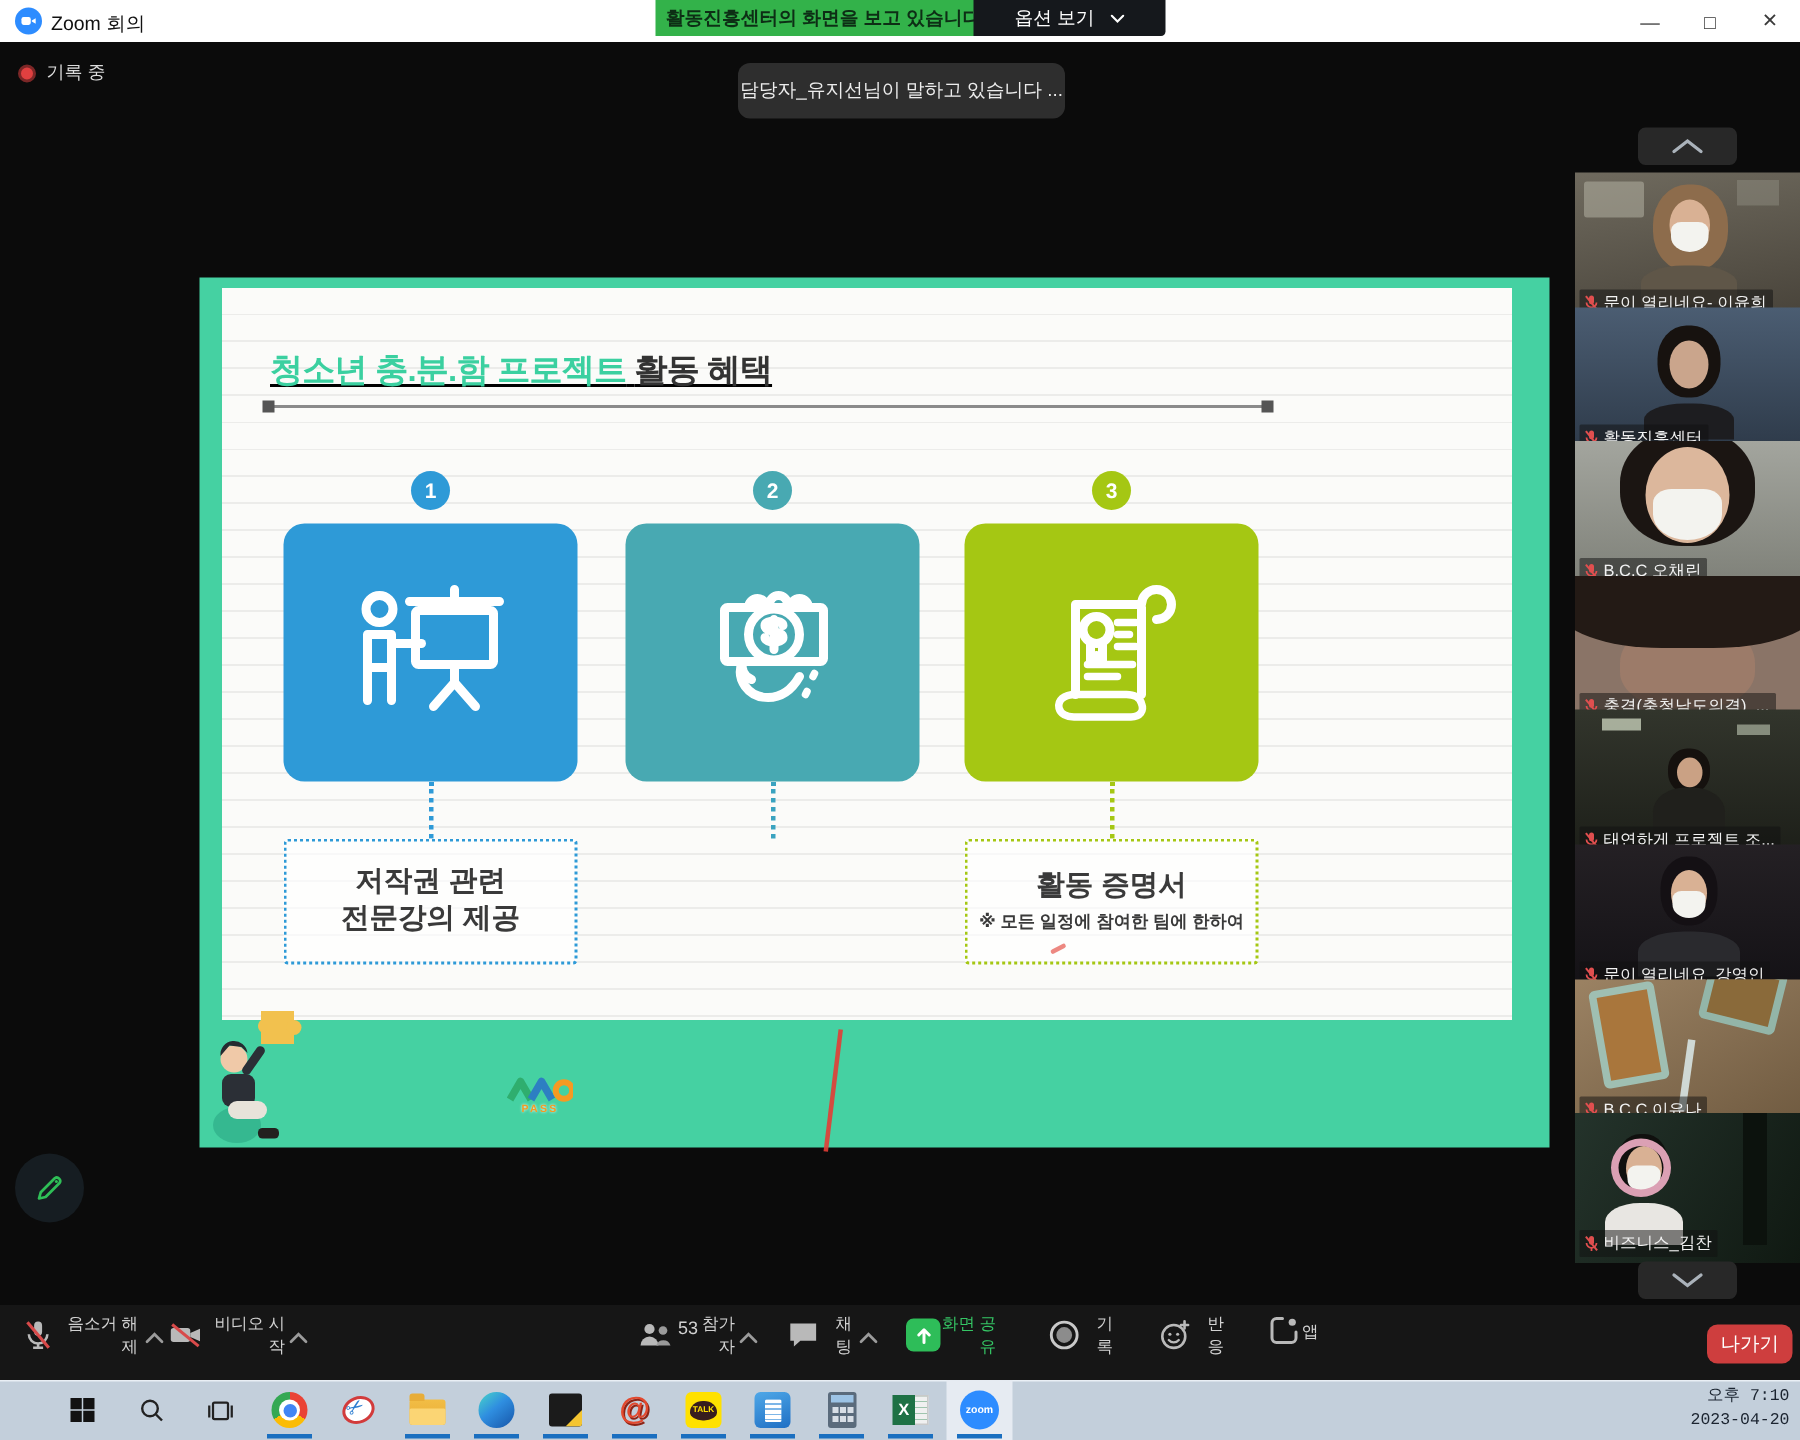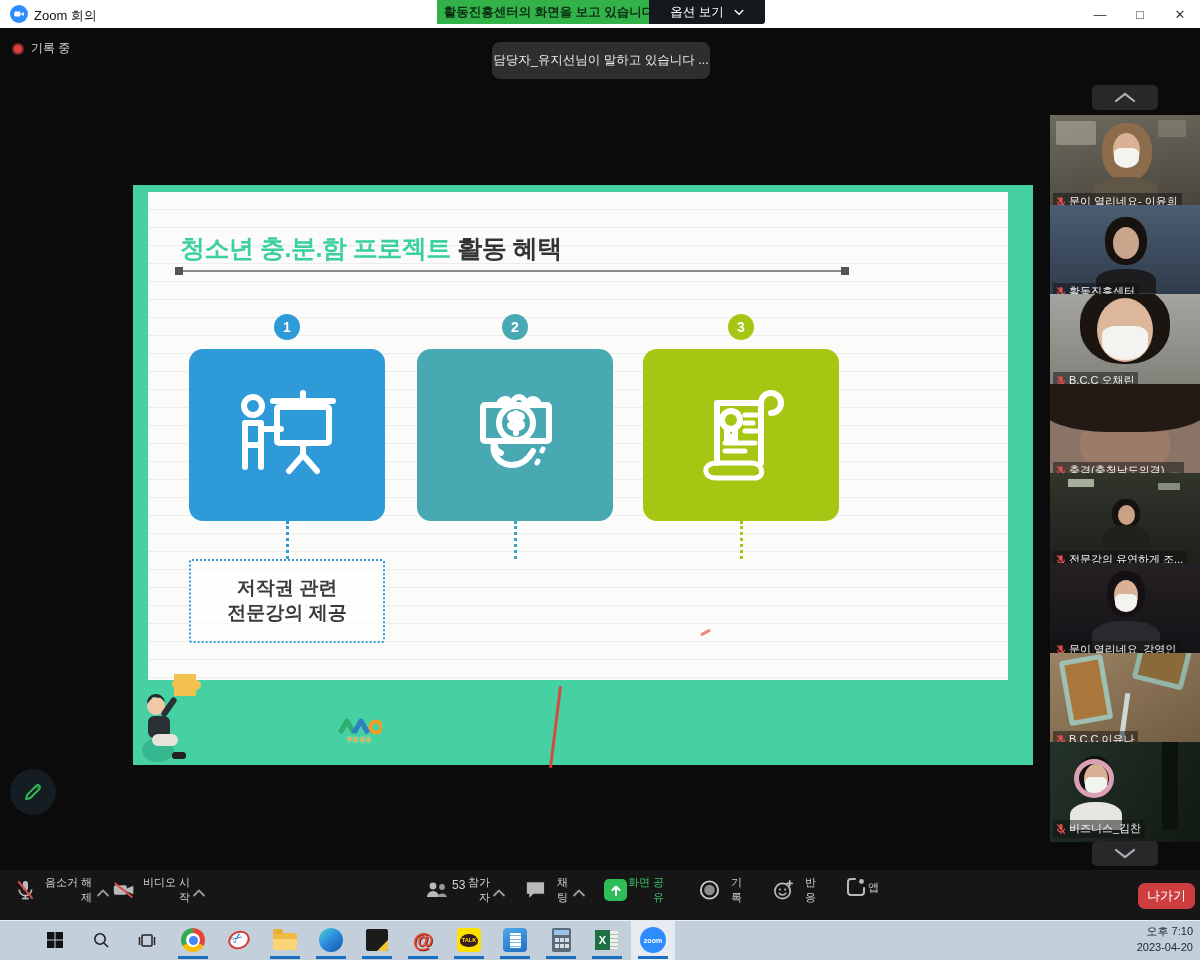--- a/index.html
+++ b/index.html
@@ -8,38 +8,38 @@
     position:relative; overflow:hidden; background:#0b0b0b;
     font-family:"Liberation Sans","DejaVu Sans",sans-serif;
   }
   
   .titlebar { position:absolute; left:0; top:0; width:1200px; height:28px; background:#ffffff; }
   .zoom-logo { position:absolute; left:10px; top:5px; width:18px; height:18px; border-radius:50%;
     background:#2d8cff; display:flex; align-items:center; justify-content:center; }
   .window-title { position:absolute; left:34px; top:7px; font-size:13px; color:#111; }
   .share-banner { position:absolute; left:437px; top:0; width:224px; height:24px; background:#33b24a;
     color:#0d2e15; font-size:12.5px; font-weight:bold; display:flex; align-items:center; justify-content:center; }
-  .options-button { position:absolute; left:649px; top:0; width:116px; height:24px; background:#15181c;
+  .options-button { position:absolute; left:649px; top:0; width:128px; height:24px; background:#15181c;
     color:#fff; font-size:12.5px; display:flex; align-items:center; justify-content:center; gap:10px;
     border-radius:0 0 3px 0; cursor:pointer; }
   .win-controls { position:absolute; right:0; top:0; height:28px; display:flex; }
   .win-btn { width:40px; height:28px; display:flex; align-items:center; justify-content:center;
     color:#3a3a3a; font-size:13px; }
   
   .meeting-bg { position:absolute; left:0; top:28px; width:1200px; height:892px; background:#0b0b0b; }
   .recording { position:absolute; left:12px; top:40px; display:flex; align-items:center; gap:7px;
     color:#dcdcdc; font-size:12px; }
   .rec-dot { width:12px; height:12px; border-radius:50%; background:#e04040; border:2px solid #7c2727; }
   .toast { position:absolute; left:492px; top:42px; width:218px; height:37px; background:#2e2e2e;
     border-radius:8px; color:#ececec; font-size:12.5px; display:flex; align-items:center; justify-content:center; }
   
   .slide { position:absolute; left:133px; top:185px; width:900px; height:580px; background:#45d1a2; }
   .paper { position:absolute; left:15px; top:7px; width:860px; height:488px;
     background:repeating-linear-gradient(#fbfbf9 0 17px, #ececea 17px 18px); }
-  .slide-title { position:absolute; left:32px; top:40px; font-size:25px; font-weight:800; letter-spacing:-0.5px; }
+  .slide-title { position:absolute; left:32px; top:40px; font-size:22px; font-weight:800; letter-spacing:-0.5px;text-decoration:underline; }
   .slide-title .accent { color:#3bd0a0; }
   .slide-title .rest { color:#333; }
   .title-divider { position:absolute; left:30px; top:78px; width:668px; height:2px; background:#8b8b8b; }
   .title-divider::before, .title-divider::after { content:""; position:absolute; top:-3px; width:8px; height:8px; background:#555; }
   .title-divider::before { left:-3px; } .title-divider::after { right:-3px; }
   .benefit { position:absolute; top:122px; width:196px; text-align:center; }
   .benefit.b1 { left:41px; } .benefit.b2 { left:269px; } .benefit.b3 { left:495px; }
   .badge { width:26px; height:26px; border-radius:50%; margin:0 auto; color:#fff; font-weight:bold;
     font-size:14px; line-height:26px; }
   .b1 .badge { background:#2e9ad7; } .b2 .badge { background:#48a9b2; } .b3 .badge { background:#a5c713; }
@@ -166,21 +166,21 @@
   .ic-calc::before { content:""; position:absolute; left:2px; top:2px; right:2px; height:5px; background:#9cc3e5; }
   .ic-calc::after { content:""; position:absolute; left:3px; top:10px; width:4px; height:4px; background:#d7dee6;
     box-shadow:5px 0 #d7dee6,10px 0 #d7dee6,0 6px #d7dee6,5px 6px #d7dee6,10px 6px #d7dee6; }
   .ic-excel { display:flex; align-items:center; }
   .excel-green { width:15px; height:20px; background:#1e7145; color:#fff; font-weight:bold; font-size:11px;
     display:flex; align-items:center; justify-content:center; }
   .excel-page { width:9px; height:20px; background:#f0f0f0; border:1px solid #c9c9c9; border-left:none;
     background-image:repeating-linear-gradient(#f0f0f0 0 3px,#9fc5ae 3px 4px); }
   .ic-zoomapp { width:26px; height:26px; border-radius:50%; background:#2d8cff; color:#fff; font-size:7px;
     font-weight:bold; display:flex; align-items:center; justify-content:center; }
-  .clock { position:absolute; right:7px; top:924px; text-align:right; font-size:11px; color:#1b2430; line-height:1.45; }
+  .clock { position:absolute; right:7px; top:924px; text-align:right; font-size:11px; color:#1b2430; line-height:1.45;font-family:Liberation Mono, monospace; }
 </style>
 </head>
 <body>
 
 <div class="titlebar">
   <div class="zoom-logo">
     <svg width="12" height="12" viewBox="0 0 12 12">
         <rect x="1.3" y="3.4" width="6.2" height="5.2" rx="1.4" fill="#fff"></rect>
         <path d="M8.2 5.6 L10.8 4.1 V7.9 L8.2 6.4 Z" fill="#fff"></path>
       </svg>
@@ -256,20 +256,24 @@
       <div class="bcard">
         <svg width="120" height="120" viewBox="0 0 120 120" fill="none" stroke="#fff" stroke-width="6" stroke-linecap="round" stroke-linejoin="round">
           <path d="M36 88 V28 c0 0 44 0 44 0 a10 10 0 0 1 20 0 a10 10 0 0 1 -10 10 M80 88 V30"></path>
           <path d="M36 88 c-8 0 -12 4 -11 9 c1 4 5 6 10 6 h38 c6 0 9 -4 7 -9 c-1 -4 -5 -6 -10 -6 z" stroke-width="5"></path>
           <circle cx="50" cy="45" r="9"></circle>
           <path d="M46 53 v13 l4 -4 l4 4 v-13"></path>
           <path d="M64 40 h12 M64 48 h8 M64 56 h12 M44 68 h30 M44 76 h20" stroke-width="5"></path>
         </svg>
       </div>
       <div class="connector"></div>
+      <div class="caption-box">
+        <div>활동 증명서</div>
+        <div class="caption-note">※ 모든 일정에 참여한 팀에 한하여</div>
+      </div>
     </div>
   </div>
 
   <div class="footer-illustration">
     <svg width="70" height="93" viewBox="0 0 70 93">
       <path d="M38 2 h22 v22 h-22 v-8 a5 5 0 0 1 0 -8 z" fill="#f2c14e"></path>
       <circle cx="60" cy="13" r="5" fill="#f2c14e"></circle>
       <ellipse cx="22" cy="78" rx="16" ry="12" fill="#35b890"></ellipse>
       <rect x="12" y="44" width="22" height="22" rx="6" fill="#2b2f36"></rect>
       <rect x="16" y="62" width="26" height="12" rx="6" fill="#e8e3da"></rect>
@@ -382,21 +386,21 @@
       <div class="face"></div>
       <div class="torso"></div>
     </div>
   <div class="label">
     <svg width="10" height="12" viewBox="0 0 12 14">
         <rect x="4" y="1" width="4" height="7" rx="2" fill="#e04f4f"></rect>
         <path d="M2 6.5 a4 4 0 0 0 8 0" stroke="#e04f4f" stroke-width="1.4" fill="none"></path>
         <line x1="6" y1="10.5" x2="6" y2="13" stroke="#e04f4f" stroke-width="1.4"></line>
         <line x1="1.5" y1="1.5" x2="10.5" y2="12.5" stroke="#e04f4f" stroke-width="1.6"></line>
       </svg>
-    <span>전문강의 유연하게 조...</span>
+    <span>태연하게 프로젝트 조...</span>
   </div>
 </div>
 <div class="tile t6" style="top:563px">
   <div class="scene">
       <div class="hair"></div>
       <div class="face"></div>
       <div class="mask"></div>
       <div class="torso"></div>
     </div>
   <div class="label">

